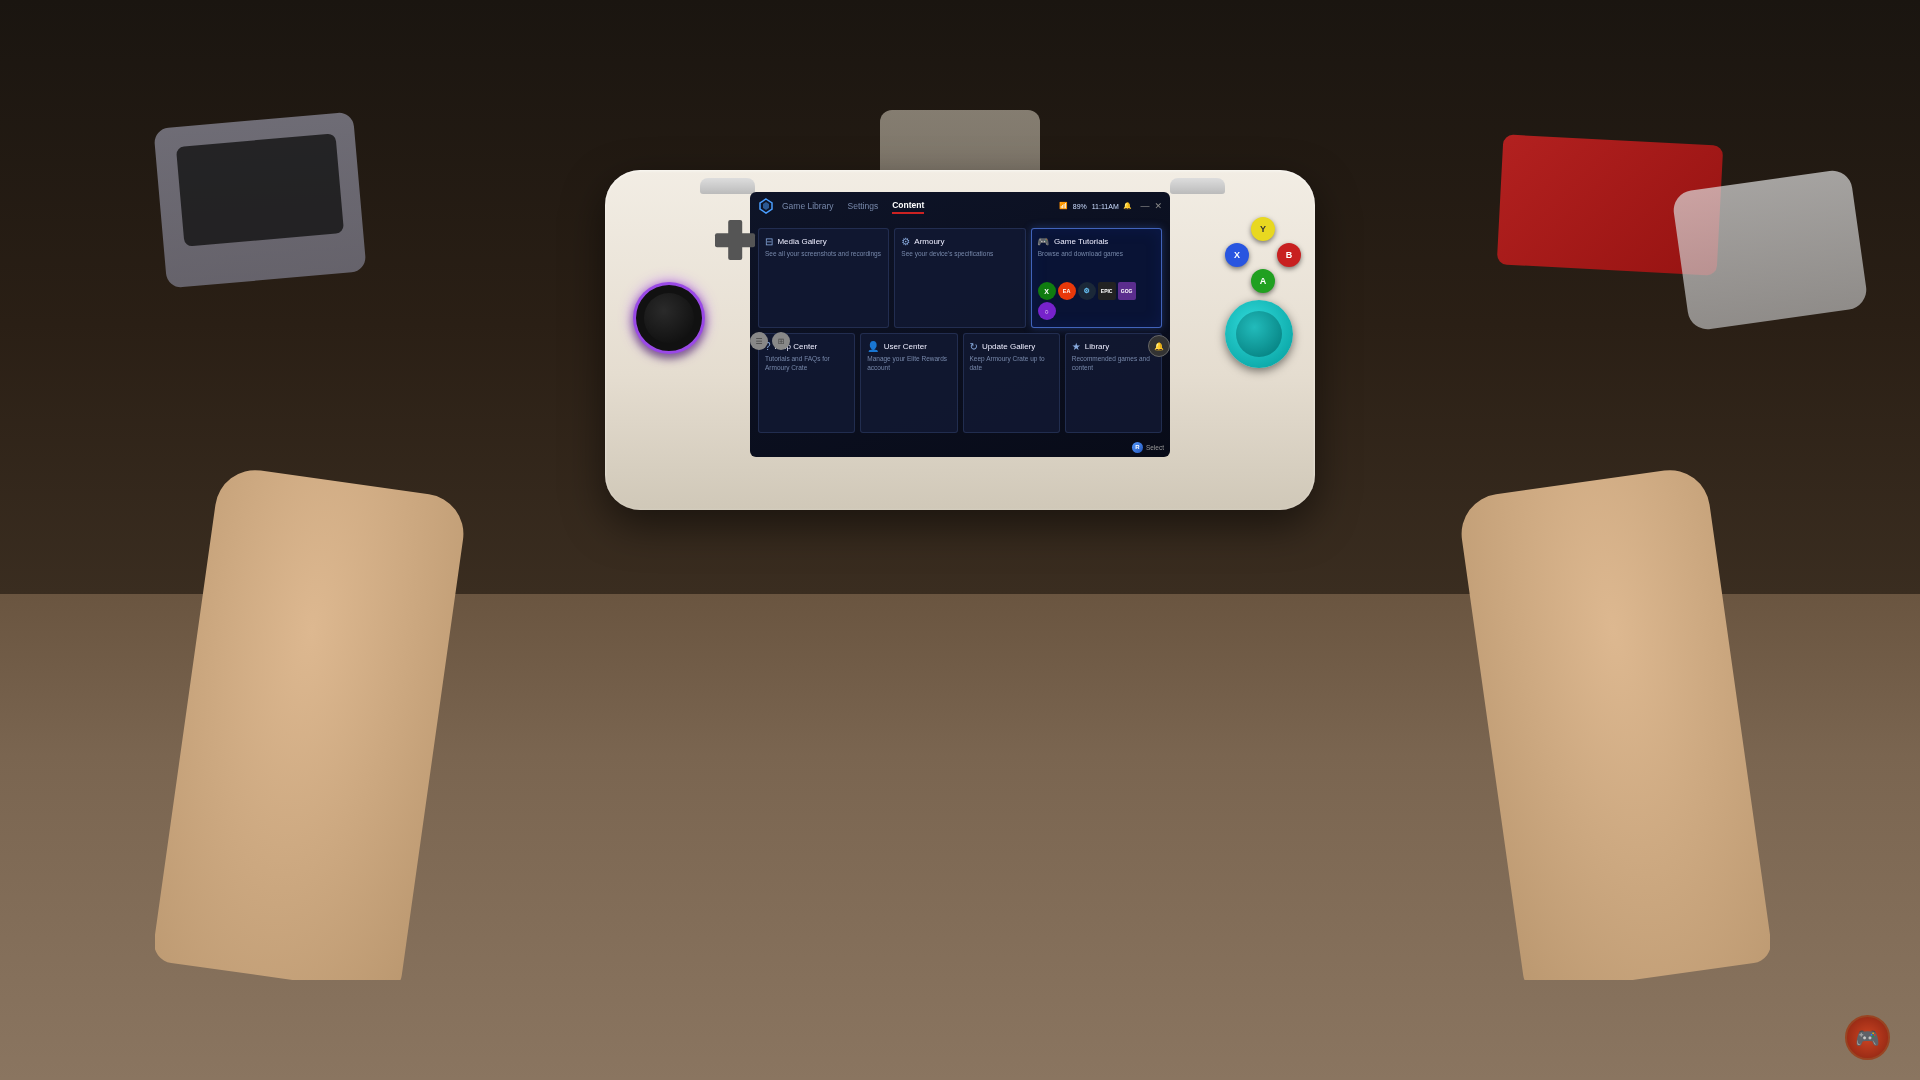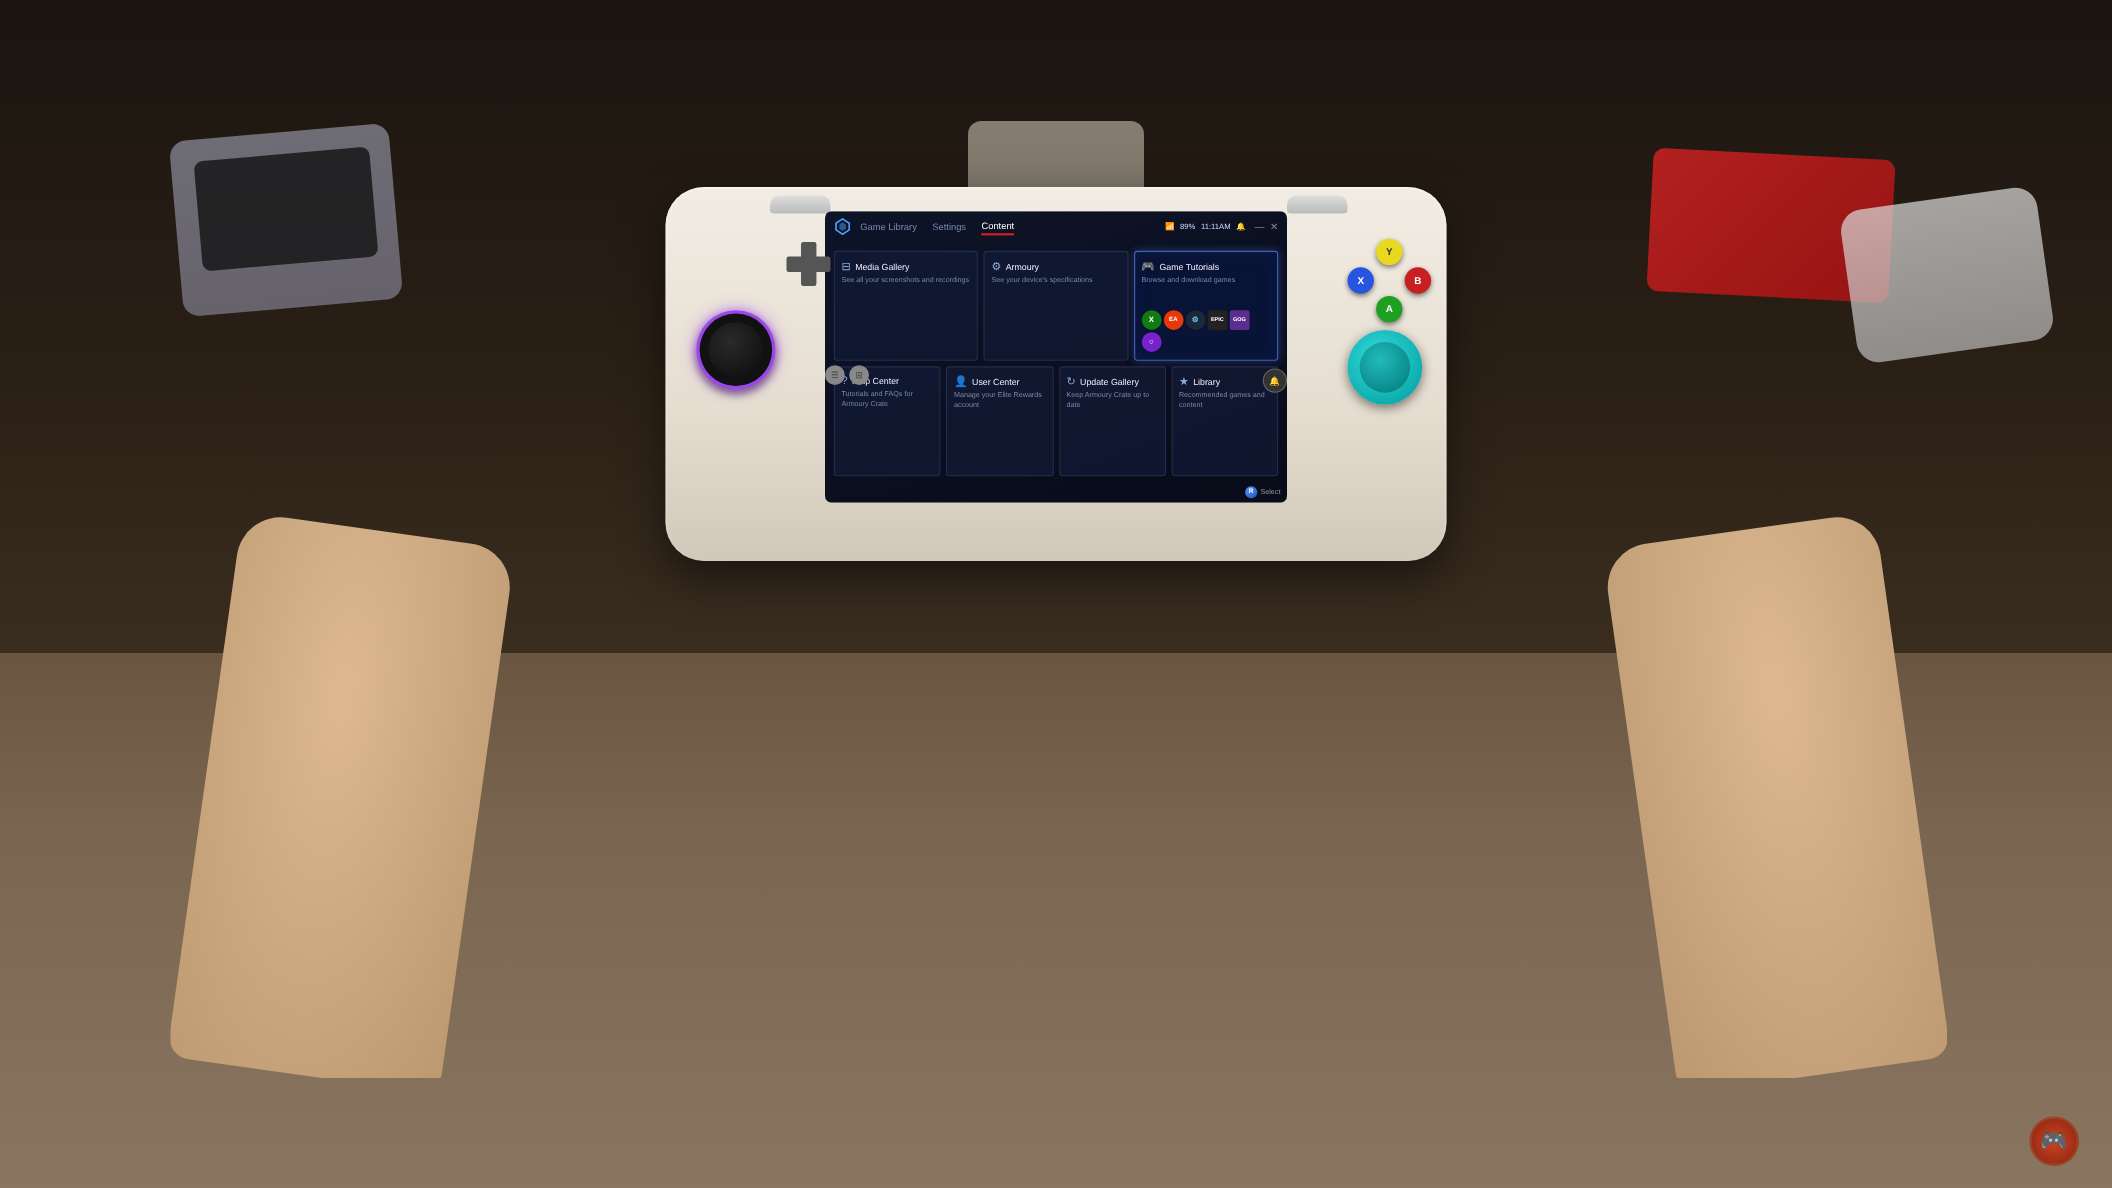--- a/index.html
+++ b/index.html
@@ -91,21 +91,21 @@
 
     .armoury-nav-item {
       color: #7788aa;
       font-size: 8.5px;
       cursor: pointer;
       padding: 2px 0;
     }
 
     .armoury-nav-item.active {
       color: #ffffff;
-      font-weight: 400;
+      font-weight: 700;
       border-bottom: 2px solid #cc2222;
     }
 
     .armoury-status {
       margin-left: auto;
       display: flex;
       align-items: center;
       gap: 5px;
       color: #ccddff;
       font-size: 7px;

